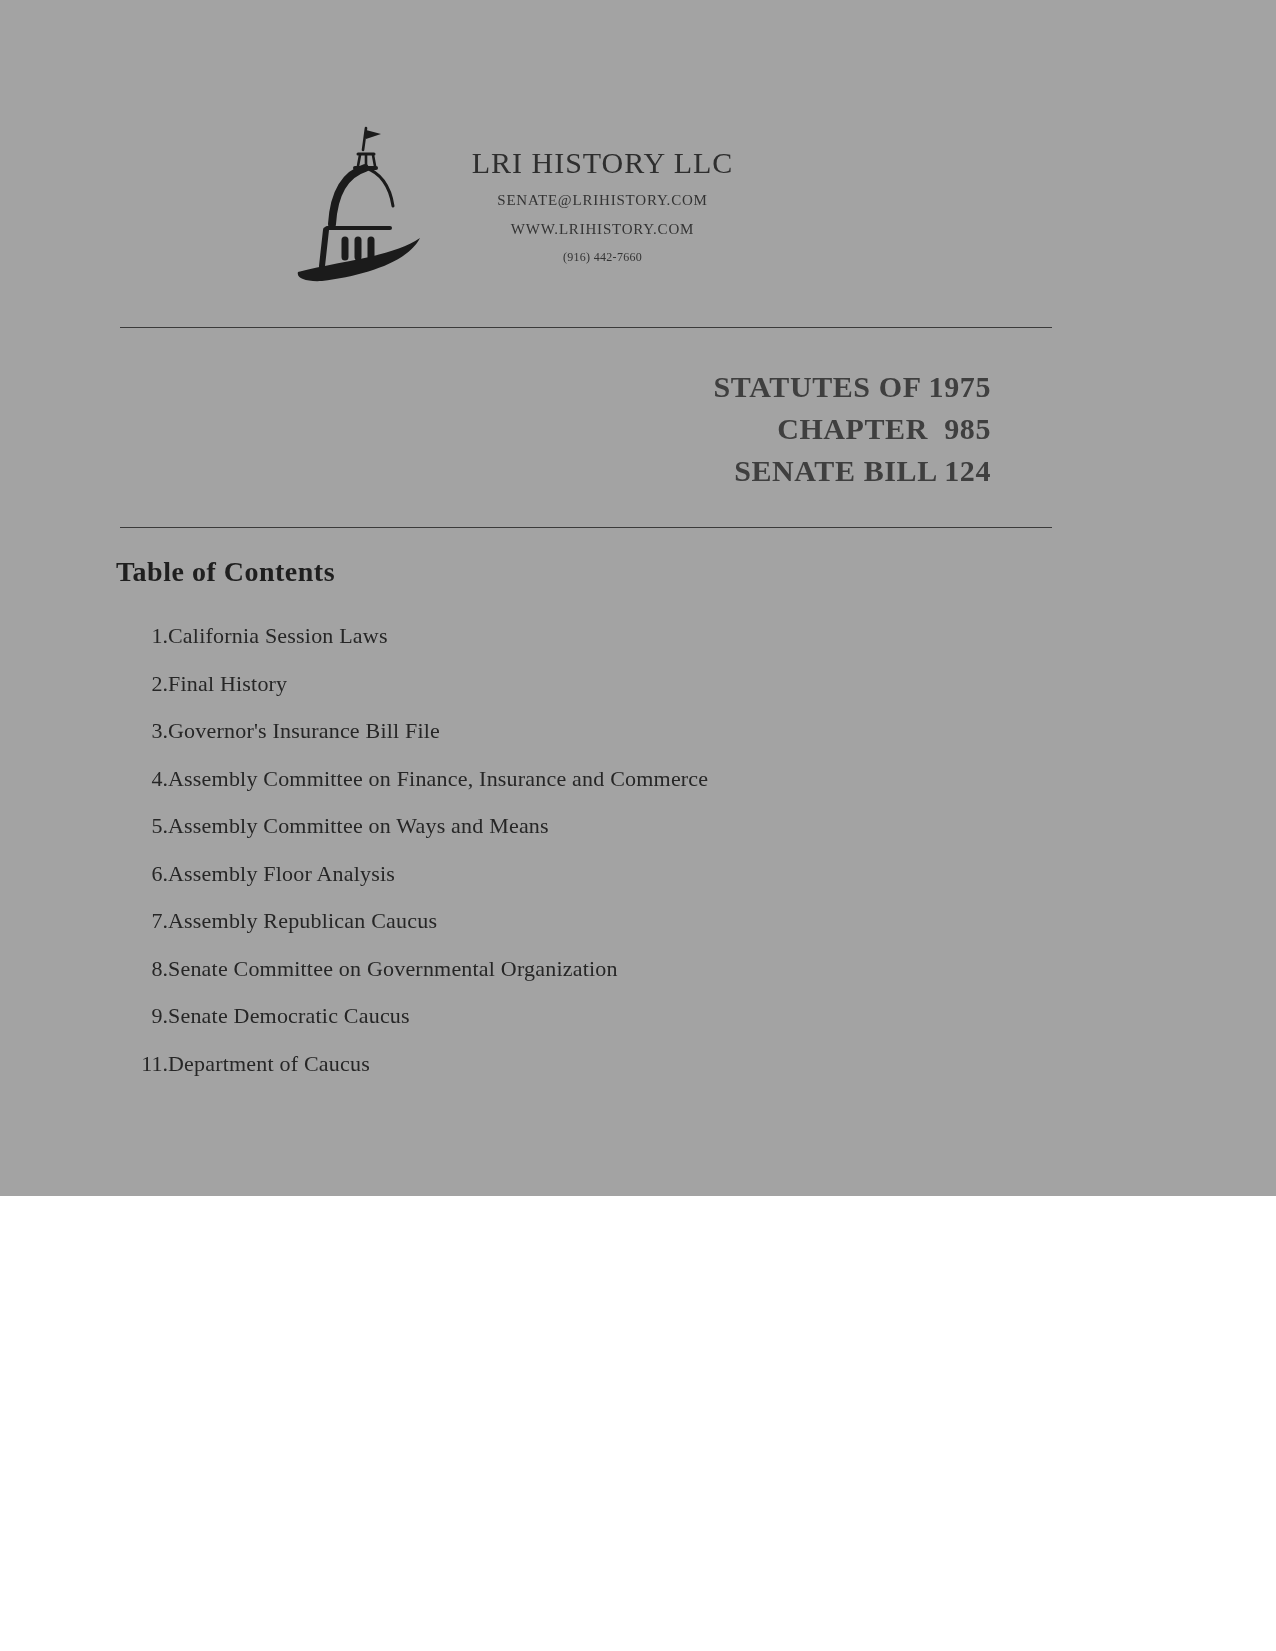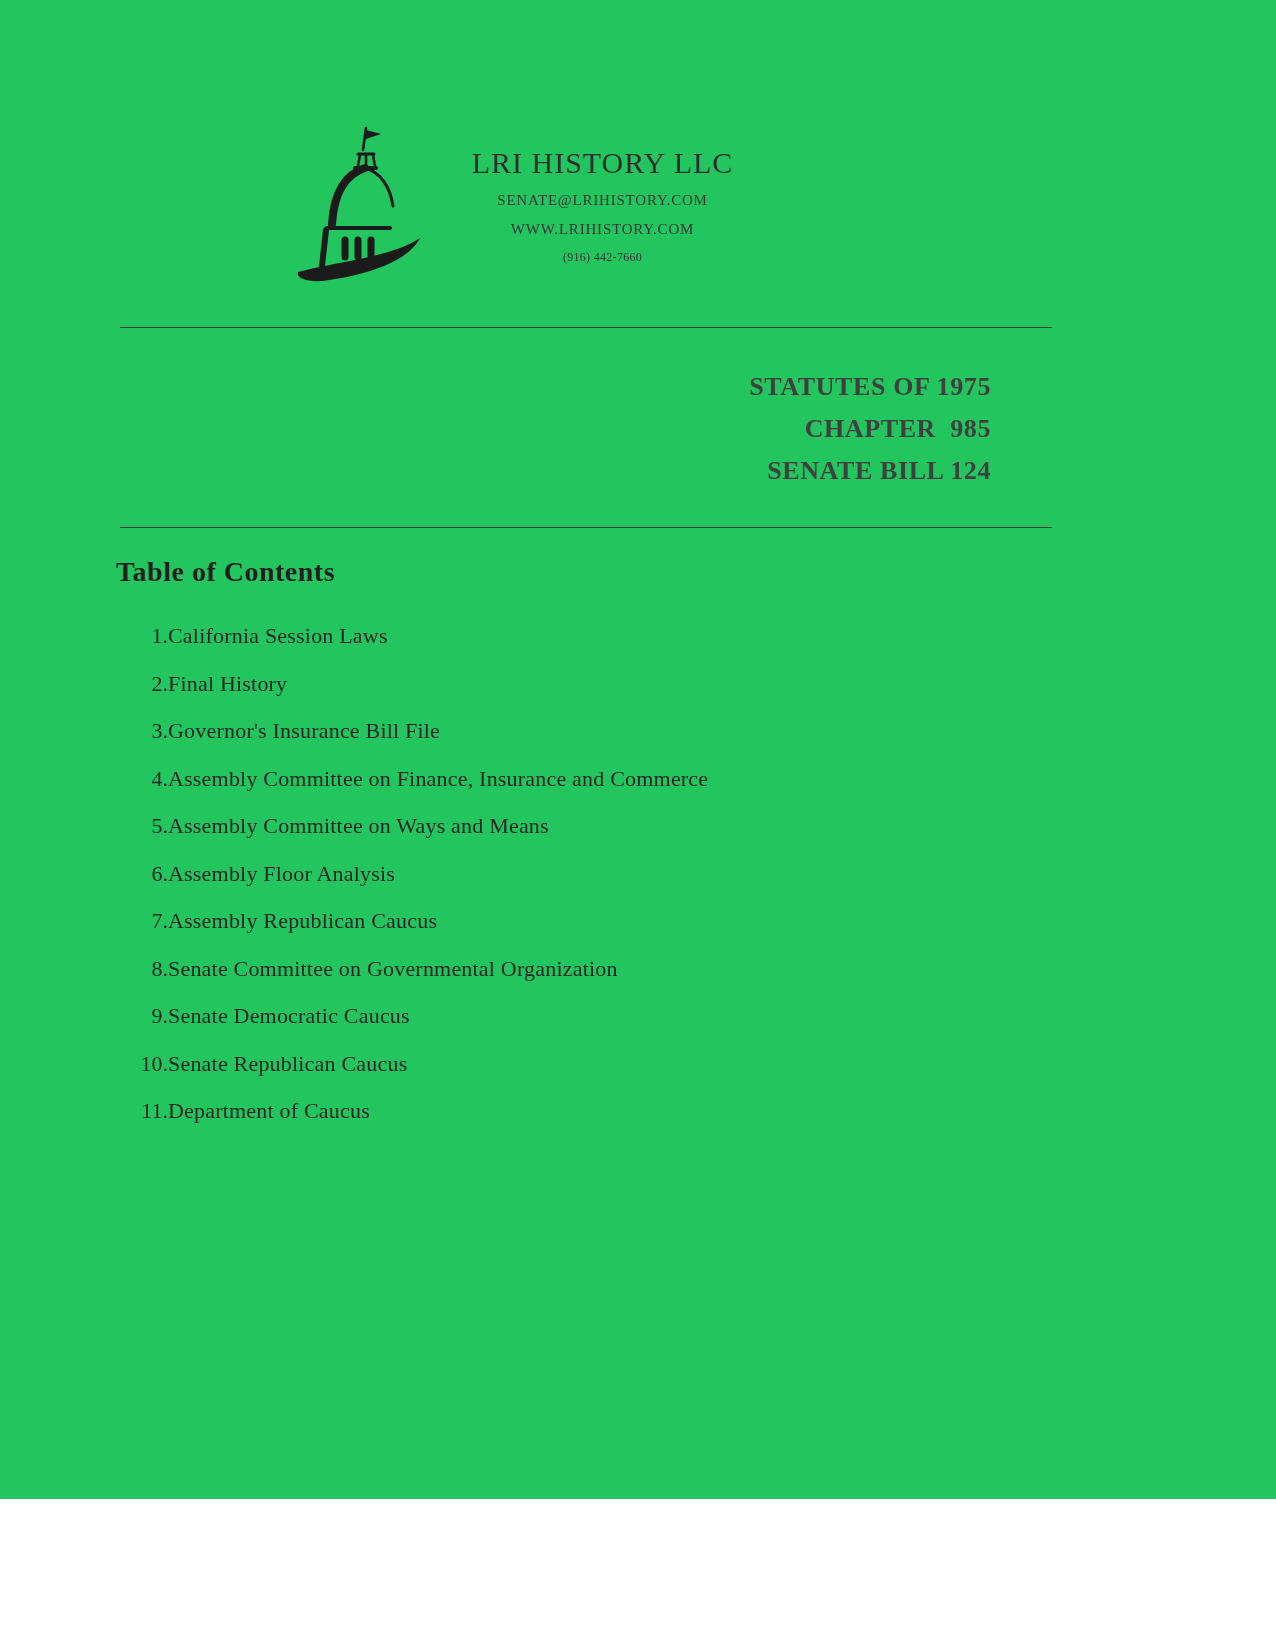--- a/index.html
+++ b/index.html
@@ -4,22 +4,22 @@
 <style>
   * { margin: 0; padding: 0; box-sizing: border-box; }
   html, body { background: #ffffff; }
   body {
     font-family: "Liberation Serif", "DejaVu Serif", serif;
     color: #262626;
   }
   .page {
     position: relative;
     width: 1276px;
-    height: 1499px;
-    background: #22c55e;
+    height: 1196px;
+    background: #a3a3a3;
     overflow: hidden;
   }
 
   
   .logo {
     position: absolute;
     left: 292px;
     top: 120px;
     width: 152px;
     height: 168px;
@@ -61,21 +61,21 @@
 
   
   .doc-ref {
     position: absolute;
     top: 366px;
     right: 285px;
     width: 520px;
     text-align: right;
     color: #3f3f3f;
     font-weight: bold;
-    font-size: 26px;
+    font-size: 30px;
     line-height: 42px;
     letter-spacing: 0.6px;
   }
   .doc-ref-line { white-space: pre; }
 
   
   .toc-title {
     position: absolute;
     left: 116px;
     top: 556px;
@@ -186,22 +186,18 @@
       </div>
       <div class="toc-item">
         <span class="toc-num">8.</span>
         <span class="toc-label">Senate Committee on Governmental Organization</span>
       </div>
       <div class="toc-item">
         <span class="toc-num">9.</span>
         <span class="toc-label">Senate Democratic Caucus</span>
       </div>
       <div class="toc-item">
-        <span class="toc-num">10.</span>
-        <span class="toc-label">Senate Republican Caucus</span>
-      </div>
-      <div class="toc-item">
         <span class="toc-num">11.</span>
         <span class="toc-label">Department of Caucus</span>
       </div>
     </div>
 
 </div>
 
 </body></html>

